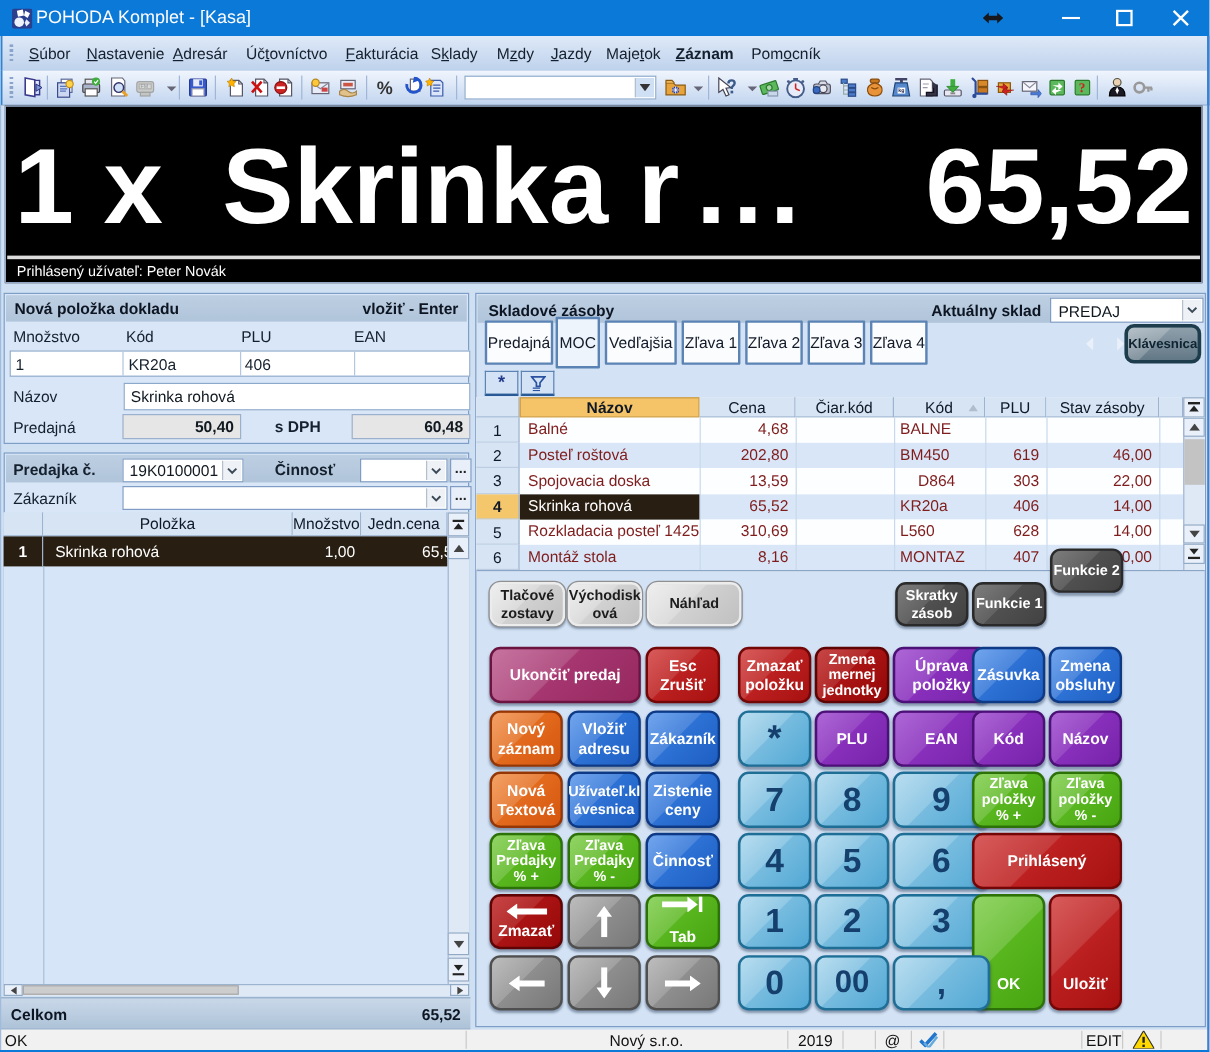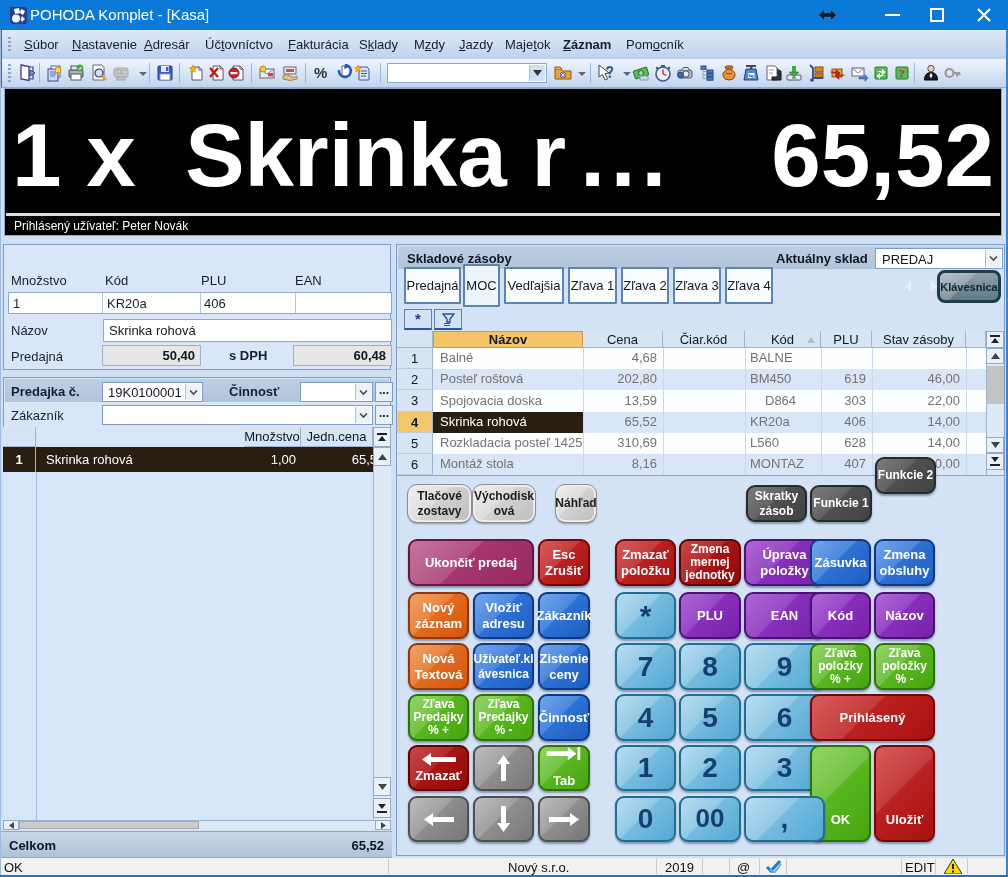--- a/index.html
+++ b/index.html
@@ -42,29 +42,29 @@
 .red{background-color:#c32020;background-image:linear-gradient(135deg,rgba(255,255,255,.22) 0%,rgba(255,255,255,.12) 44%,rgba(255,255,255,0) 45%),linear-gradient(135deg,#cd2d2d,#a81111);border:2px solid #730707}
 .dred{background-color:#b01414;background-image:linear-gradient(135deg,rgba(255,255,255,.18) 0%,rgba(255,255,255,.10) 44%,rgba(255,255,255,0) 45%),linear-gradient(135deg,#bc1d1d,#950808);border:2px solid #5e0404}
 .org{background-color:#e8721e;background-image:linear-gradient(135deg,rgba(255,255,255,.28) 0%,rgba(255,255,255,.15) 44%,rgba(255,255,255,0) 45%),linear-gradient(135deg,#ee7c2a,#d5560f);border:2px solid #953607}
 .blu{background-color:#2b74da;background-image:linear-gradient(135deg,rgba(255,255,255,.28) 0%,rgba(255,255,255,.15) 44%,rgba(255,255,255,0) 45%),linear-gradient(135deg,#3a82e6,#1e5ec2);border:2px solid #0e3a85}
 .pur{background-color:#8c2fc0;background-image:linear-gradient(135deg,rgba(255,255,255,.22) 0%,rgba(255,255,255,.12) 44%,rgba(255,255,255,0) 45%),linear-gradient(135deg,#963bca,#7722aa);border:2px solid #4c1176}
 .grn{background-color:#57b81e;background-image:linear-gradient(135deg,rgba(255,255,255,.28) 0%,rgba(255,255,255,.16) 44%,rgba(255,255,255,0) 45%),linear-gradient(135deg,#67c42a,#47a511);border:2px solid #2d7208}
 .gry{background-color:#8f8f8f;background-image:linear-gradient(135deg,rgba(255,255,255,.30) 0%,rgba(255,255,255,.16) 44%,rgba(255,255,255,0) 45%),linear-gradient(135deg,#a0a0a0,#787878);border:2px solid #4f4f4f}
 .num{background-color:#6cb7dd;background-image:linear-gradient(135deg,rgba(255,255,255,.34) 0%,rgba(255,255,255,.20) 44%,rgba(255,255,255,.02) 45%),linear-gradient(135deg,#93cbe7,#4fa7d4);border:2px solid #1e6e96;color:#15406e;font-size:28px}
 .slv{background-color:#d2d2d2;background-image:linear-gradient(135deg,rgba(255,255,255,.45) 0%,rgba(255,255,255,.22) 44%,rgba(255,255,255,0) 45%),linear-gradient(135deg,#e0e0e0,#c0c0c0);border:2px solid #ececec;outline:1px solid #909090;color:#1c1c1c;font-size:12px}
 .drk{background-color:#4e4e4e;background-image:linear-gradient(135deg,rgba(255,255,255,.20) 0%,rgba(255,255,255,.10) 44%,rgba(255,255,255,0) 45%),linear-gradient(135deg,#5c5c5c,#424242);border:2px solid #2a2a2a;font-size:12px}
-.c1{left:408px;width:61px}.c2{left:473px;width:61px}.c3{left:538px;width:52px}
+.c1{left:408px;width:61px}.c2{left:473px;width:61px}.c3{left:538px;width:62px}
 .c4{left:615px;width:61px}.c5{left:679px;width:62px}.c6{left:744px;width:81px}
 .c7{left:810px;width:61px}.c8{left:874px;width:61px}
 .r1{top:539px;height:47px}.r2{top:592px;height:47px}.r3{top:643px;height:47px}
 .r4{top:694px;height:47px}.r5{top:745px;height:46px}.r6{top:796px;height:46px}
 .tab{height:37px;background:#fbfcfe;border:2px solid #5b83b4;border-radius:1px;font-size:13px;color:#121a28;text-align:center;line-height:33px}
 .rw{position:absolute;left:36px;width:553px}
 .rn{position:absolute;left:0;width:36px;background:#d6e4f4;border-right:1px solid #9db4d0;border-bottom:1px solid #bccde2;font-size:13px;color:#0f1826;display:flex;align-items:center;justify-content:center}
-.tc{position:absolute;font-size:13px;color:#737373;white-space:nowrap}
+.tc{position:absolute;font-size:13px;color:#7f1d1d;white-space:nowrap}
 .tr{text-align:right}
 .cl{position:absolute;top:17px;width:1px;height:127px;background:#c9d9ec}
 
 #sbar{left:0;top:858px;width:1008px;height:17px;background:#f1f1f1;font-size:13px;color:#111}
 #sbar i{position:absolute;top:1px;height:15px;width:1px;background:#c9c9c9}
 #sbar span{position:absolute;top:2px;font-style:normal}
 #bot{left:0;top:875px;width:1008px;height:2px;background:#0b79d7}
 </style></head>
 <body>
 
@@ -302,20 +302,24 @@
       <path d="M9 9 L16 9 M13 9 L13 12.4 M15.5 9 L15.5 11.4" stroke="#999" stroke-width="2"></path>
     </svg>
 </div>
 
 <div class="a" id="disp"></div>
 <div class="a" id="bigtxt">1 x  Skrinka r<span style="letter-spacing:6px;margin-left:14px">...</span><span style="position:absolute;right:0;top:0">65,52</span></div>
 <div class="a" id="sepline"></div>
 <div class="a" id="ustrip">Prihlásený užívateľ: Peter Novák</div>
 
 <div class="a panel" style="left:3px;top:244px;width:388px;height:126px">
+  <div class="a phead" style="left:1px;top:1px;right:1px;height:22px">
+    <span class="a bd" style="left:7px;top:4px">Nová položka dokladu</span>
+    <span class="a bd" style="right:7px;top:4px">vložiť - Enter</span>
+  </div>
   <span class="lbl" style="left:7px;top:28px">Množstvo</span>
   <span class="lbl" style="left:101px;top:28px">Kód</span>
   <span class="lbl" style="left:197px;top:28px">PLU</span>
   <span class="lbl" style="left:291px;top:28px">EAN</span>
   <div class="ibox" style="left:4px;top:47px;width:384px;height:22px"></div>
   <div class="a" style="left:98px;top:48px;width:1px;height:20px;background:#b2c6df"></div>
   <div class="a" style="left:196px;top:48px;width:1px;height:20px;background:#b2c6df"></div>
   <div class="a" style="left:291px;top:48px;width:1px;height:20px;background:#b2c6df"></div>
   <span class="lbl" style="left:9px;top:51px">1</span>
   <span class="lbl" style="left:103px;top:51px">KR20a</span>
@@ -351,20 +355,21 @@
         <svg width="9" height="7">
           <path d="M1 1.5 L4.5 5 L8 1.5" stroke="#3c4a58" stroke-width="1.6" fill="none"></path>
         </svg>
       </div>
     </div>
   <div class="dots" style="left:371px;top:27px;width:18px;height:20px">...</div>
 </div>
 
 <div class="a" style="left:3px;top:427px;width:388px;height:403px;background:#d6e5f7">
   <div class="th" style="left:0;top:0;width:33px;height:20px"></div>
+  <div class="th" style="left:33px;top:0;width:208px;height:20px">Položka</div>
   <div class="th" style="left:241px;top:0;width:57px;height:20px">Množstvo</div>
   <div class="th" style="left:298px;top:0;width:72px;height:20px">Jedn.cena</div>
   <div class="sbtn" style="left:370px;top:0;width:18px;height:20px">
       <svg width="10" height="9">
         <rect x="0" y="0" width="10" height="2" fill="#222"></rect>
         <path d="M1 8 L9 8 L5 3 Z" fill="#222"></path>
       </svg>
     </div>
   <div class="a selrow" style="left:0;top:20px;width:33px;height:25px;display:flex;align-items:center;justify-content:center;font-weight:bold;font-size:13px;border-right:1px solid #9db4d0">1</div>
   <div class="a selrow" style="left:33px;top:20px;width:337px;height:25px"></div>
@@ -520,21 +525,21 @@
   <div class="sbtn" style="left:589px;top:122px;width:18px;height:17px">
       <svg width="10" height="9">
         <rect x="0" y="7" width="10" height="2" fill="#222"></rect>
         <path d="M1 0 L9 0 L5 5 Z" fill="#222"></path>
       </svg>
     </div>
 </div>
 
 <div class="b slv" style="left:408px;top:485px;width:63px;height:37px">Tlačové<br>zostavy</div>
 <div class="b slv" style="left:473px;top:485px;width:62px;height:37px">Východisk<br>ová</div>
-<div class="b slv" style="left:556px;top:485px;width:40px;height:37px">Náhľad</div>
+<div class="b slv" style="left:539px;top:485px;width:79px;height:37px">Náhľad</div>
 <div class="b drk" style="left:746px;top:485px;width:61px;height:37px">Skratky<br>zásob</div>
 <div class="b drk" style="left:810px;top:485px;width:62px;height:37px">Funkcie 1</div>
 <div class="b drk" style="left:875px;top:457px;width:61px;height:37px">Funkcie 2</div>
 
 <div class="b mag r1" style="left:408px;width:126px">Ukončiť predaj</div>
 <div class="b red r1 c3">Esc<br>Zrušiť</div>
 <div class="b red r1 c4">Zmazať<br>položku</div>
 <div class="b dred r1 c5" style="font-size:12px;line-height:1.1">Zmena<br>mernej<br>jednotky</div>
 <div class="b pur r1 c6">Úprava<br>položky</div>
 <div class="b blu r1 c7">Zásuvka</div>

